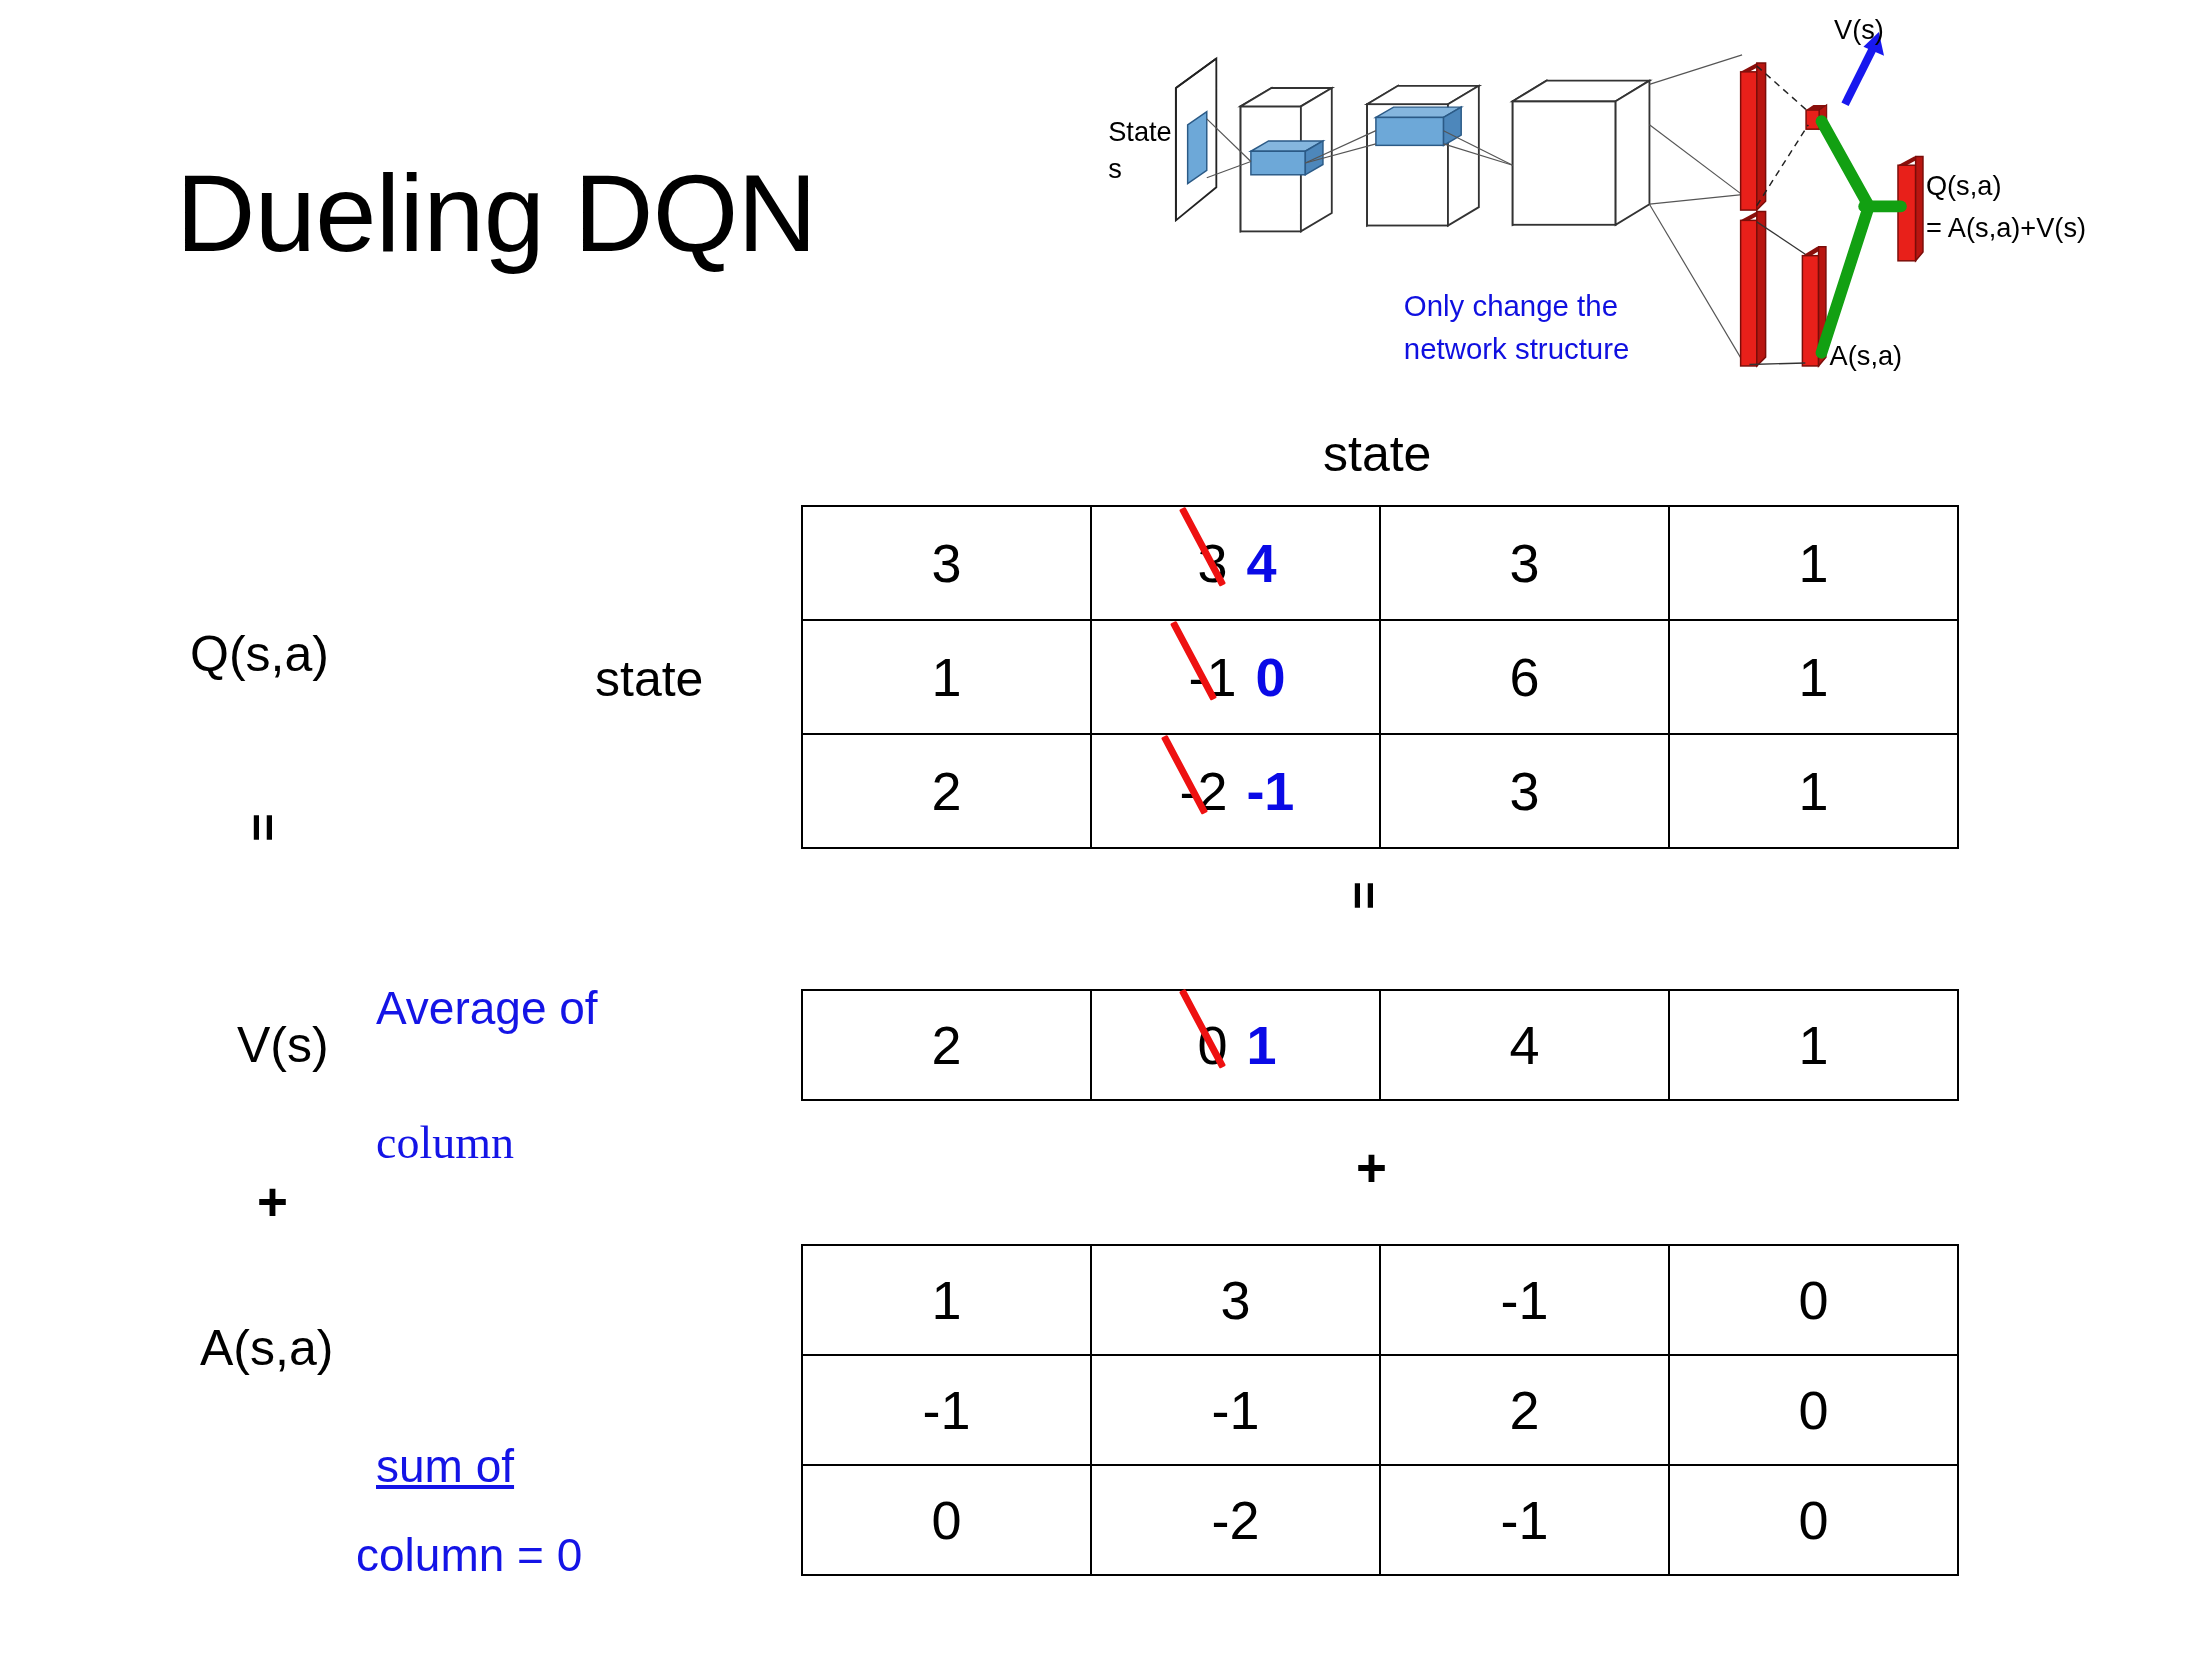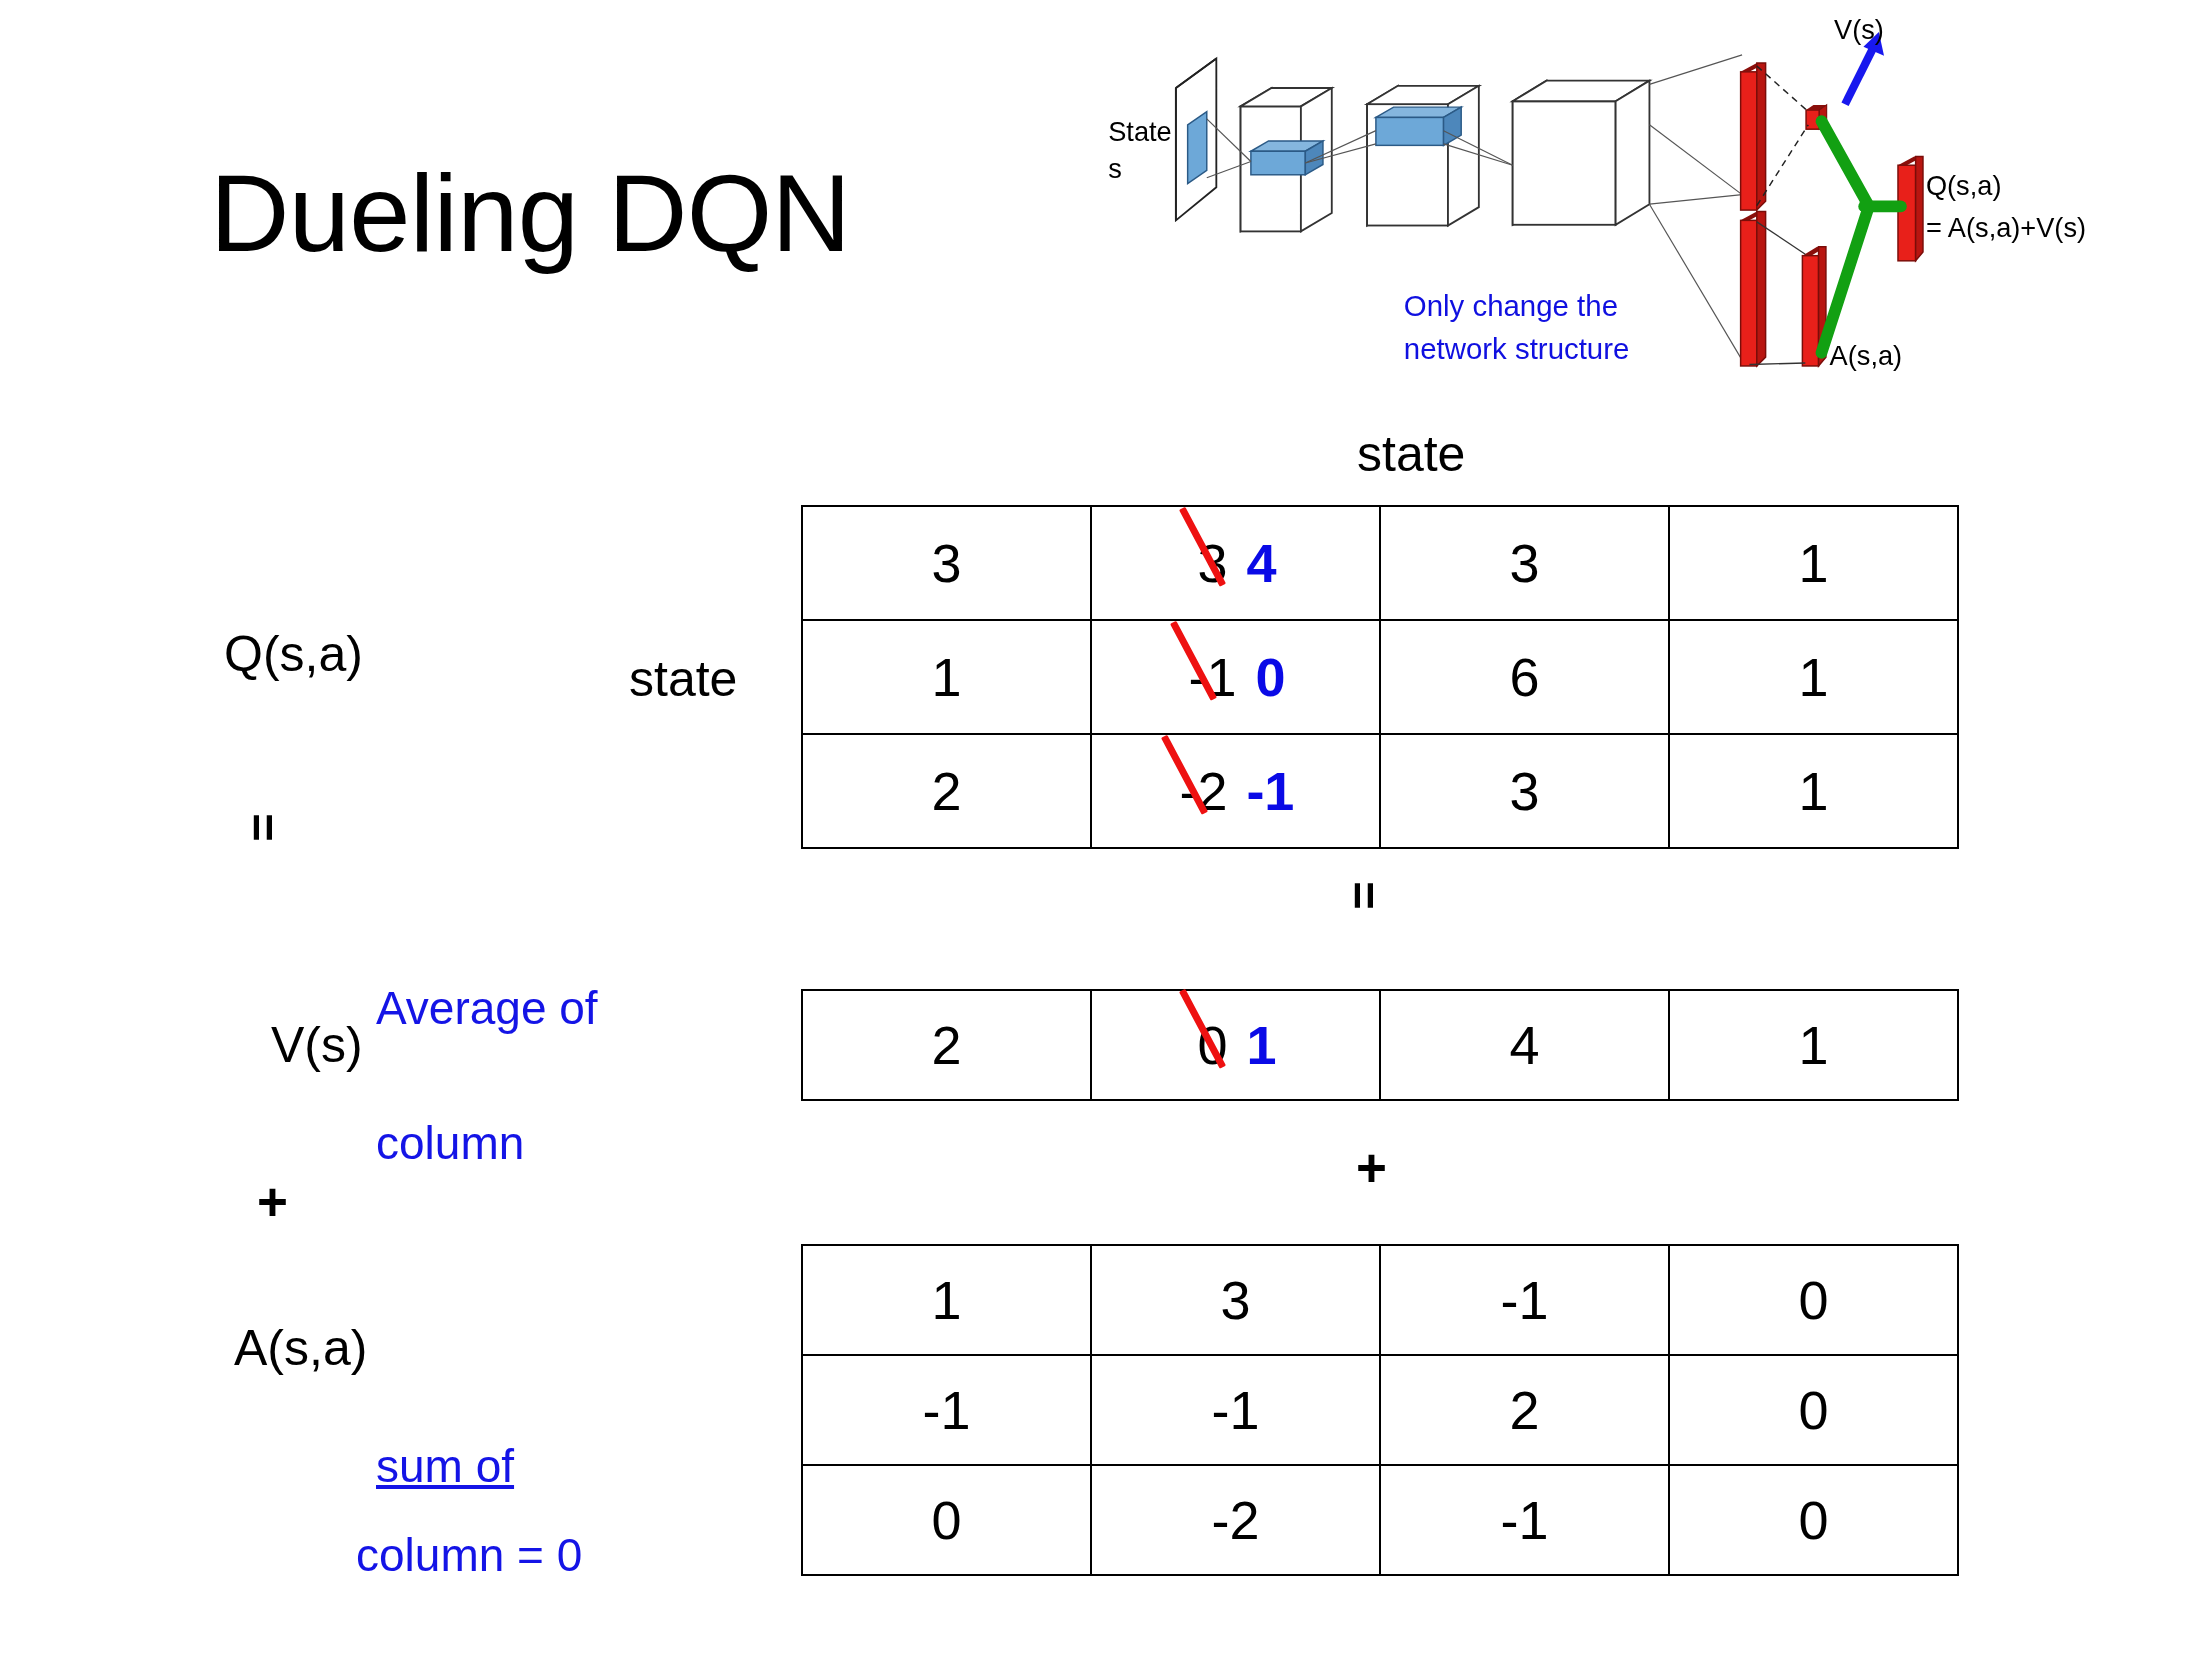--- a/index.html
+++ b/index.html
@@ -37,21 +37,20 @@
     font-family:"Liberation Sans", sans-serif;
     font-size:40px; fill:#1010e0; 
   }
 
   
   .big-label{
     font-size:50px;
     color:#000;
     white-space:nowrap;
     line-height:1;
-    margin-left:34px;
   }
   .blue-note{
     font-size:46px;
     color:#1414e6;
     line-height:1.18;
     white-space:nowrap;
   }
   .op-sym{
     font-size:53px;
     color:#000;
@@ -235,21 +234,21 @@
 
 <div class="abs big-label" style="left:190px;top:629px;">Q(s,a)</div>
 
 <div class="abs" style="left:250px;top:798px;">
   <span class="eq-rot">=</span>
 </div>
 
 <div class="abs big-label" style="left:237px;top:1020px;">V(s)</div>
 
 <div class="abs blue-note" style="left:376px;top:981px;">Average of</div>
-<div class="abs blue-note" style="left:376px;top:1116px;">column</div>
+<div class="abs blue-note" style="left:376px;top:1116px;font-family:Liberation Serif, serif;">column</div>
 
 <div class="abs op-sym" style="left:257px;top:1175px;">+</div>
 
 <div class="abs big-label" style="left:200px;top:1323px;">A(s,a)</div>
 
 <div class="abs blue-note" style="left:376px;top:1439px;text-decoration:underline;">sum of</div>
 <div class="abs blue-note" style="left:356px;top:1528px;">column = 0</div>
 
 <div class="abs" style="left:1351px;top:866px;">
   <span class="eq-rot">=</span>

